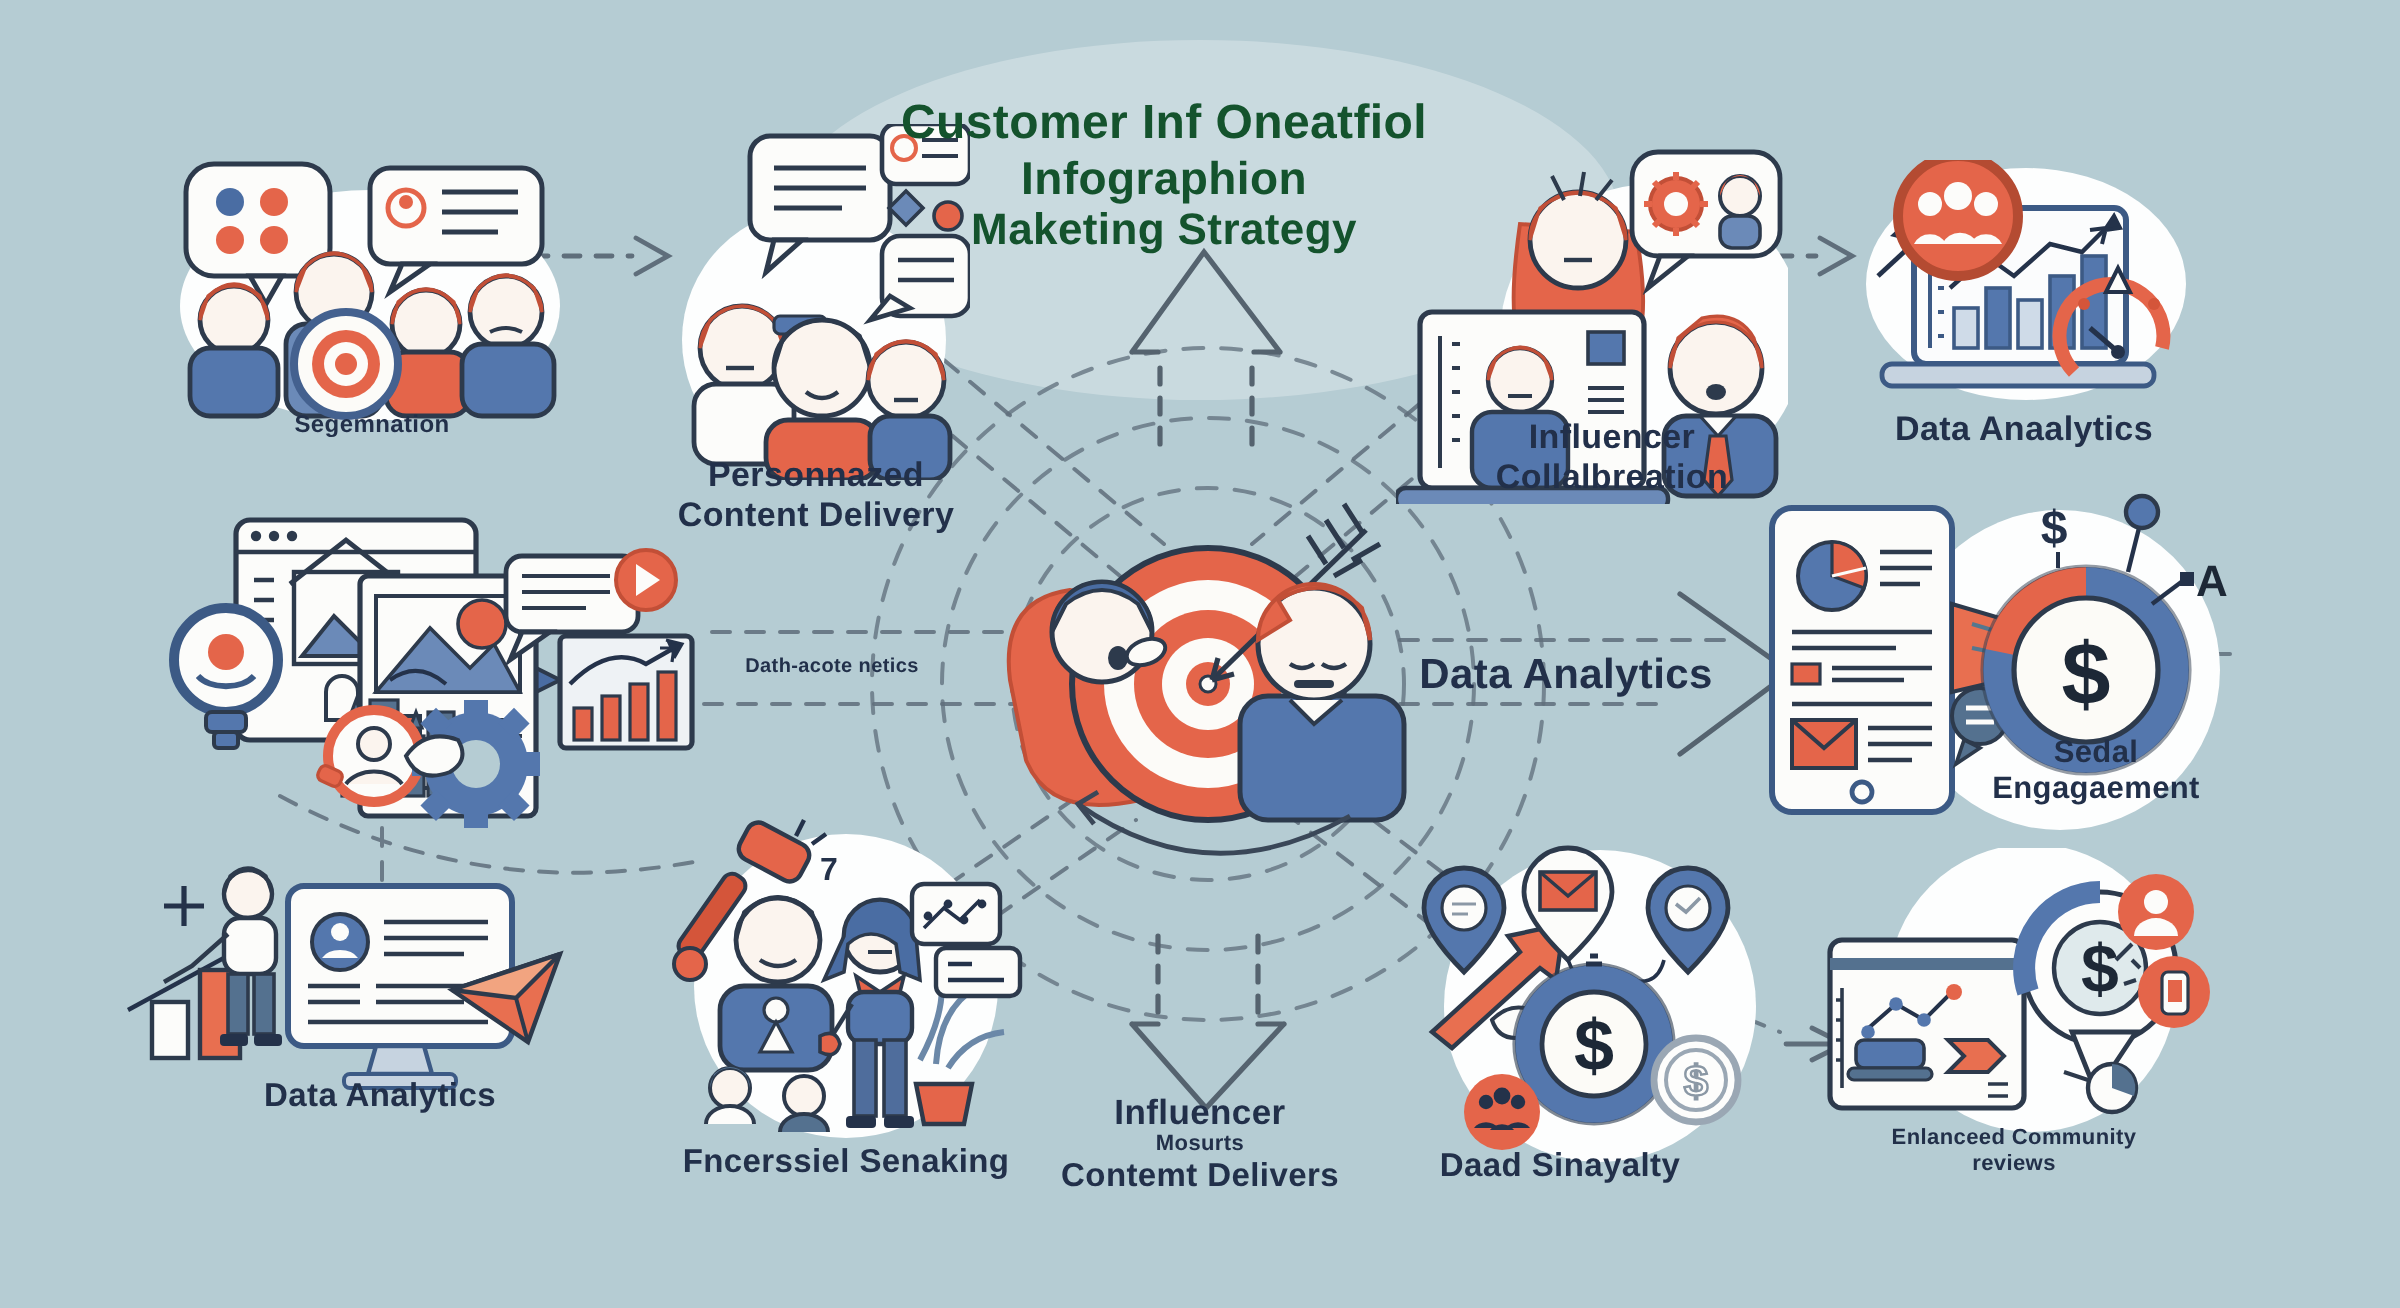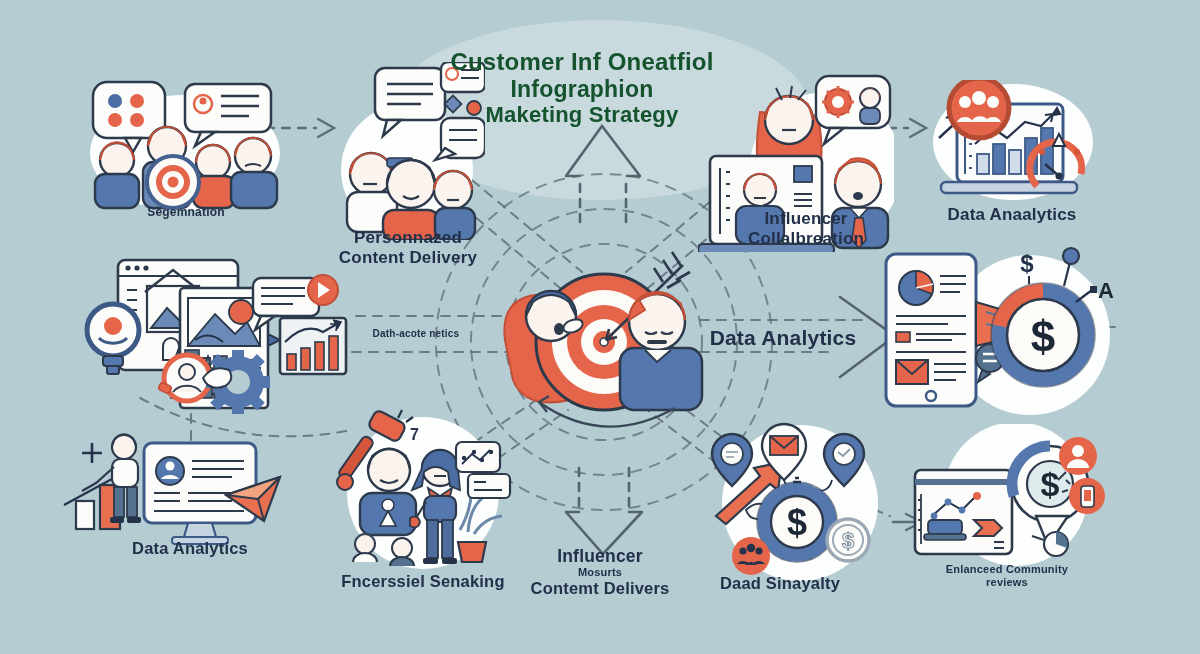--- a/index.html
+++ b/index.html
@@ -401,20 +401,24 @@
     <g>
       <path d="M186,46 L192,22" stroke="#24324a" stroke-width="2.2"></path>
       <circle cx="193" cy="16" r="8" fill="#5477ad" stroke="#2d3a4c" stroke-width="2.2"></circle>
     </g>
     <g>
       <path d="M198,62 L214,50" stroke="#24324a" stroke-width="2.2"></path>
       <rect x="212" y="46" width="7" height="7" fill="#24324a"></rect>
       <text x="228" y="58" font-size="22" fill="#1d2836" text-anchor="middle">A</text>
     </g>
   </svg>
+  <div class="lbl" style="left:1048px;top:368px;font-size:15.5px">
+    <div>Sedal</div>
+    <div>Engagaement</div>
+  </div>
 
   <svg class="node" style="left:58px;top:425px" width="240" height="122" fill="none">
     <g>
       <path d="M24,28 h20 M34,18 v20" stroke="#24324a" stroke-width="2.6"></path>
       <path d="M6,80 L76,42" stroke="#24324a" stroke-width="2.2"></path>
       <rect x="18" y="76" width="18" height="28" fill="#fcfcfa" stroke="#2d3a4c" stroke-width="2.2"></rect>
       <rect x="42" y="60" width="20" height="44" fill="#e86f50" stroke="#2d3a4c" stroke-width="2.2"></rect>
     </g>
     <g>
       <circle cx="66" cy="22" r="12" fill="#fbf4ee" stroke="#2d3a4c" stroke-width="2.2"></circle>

